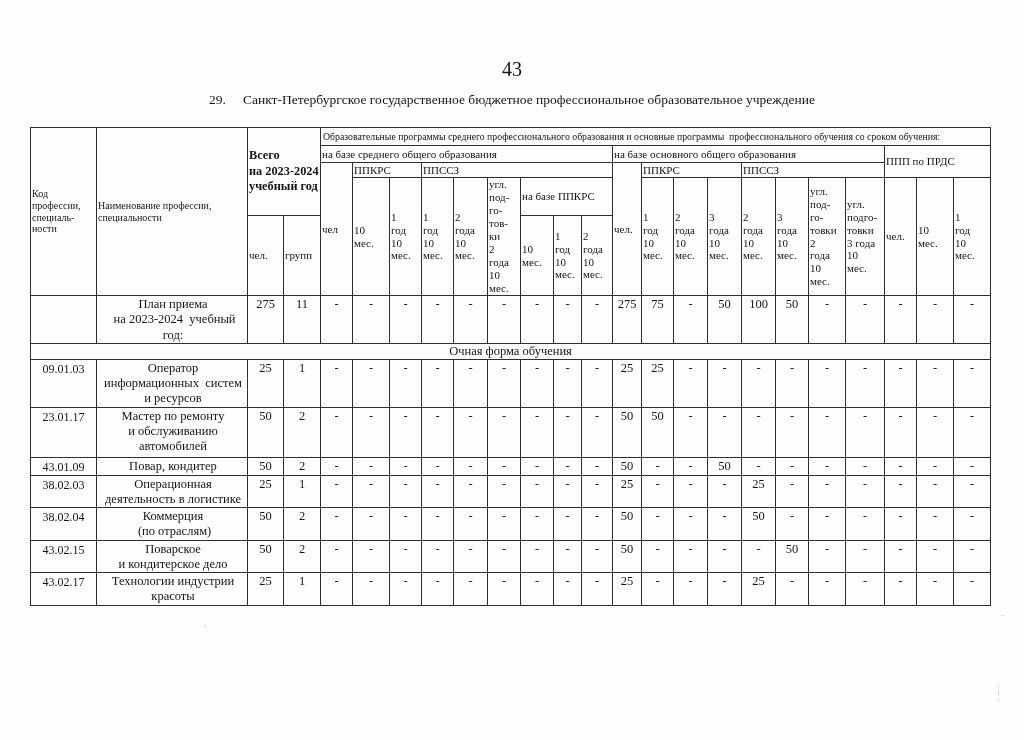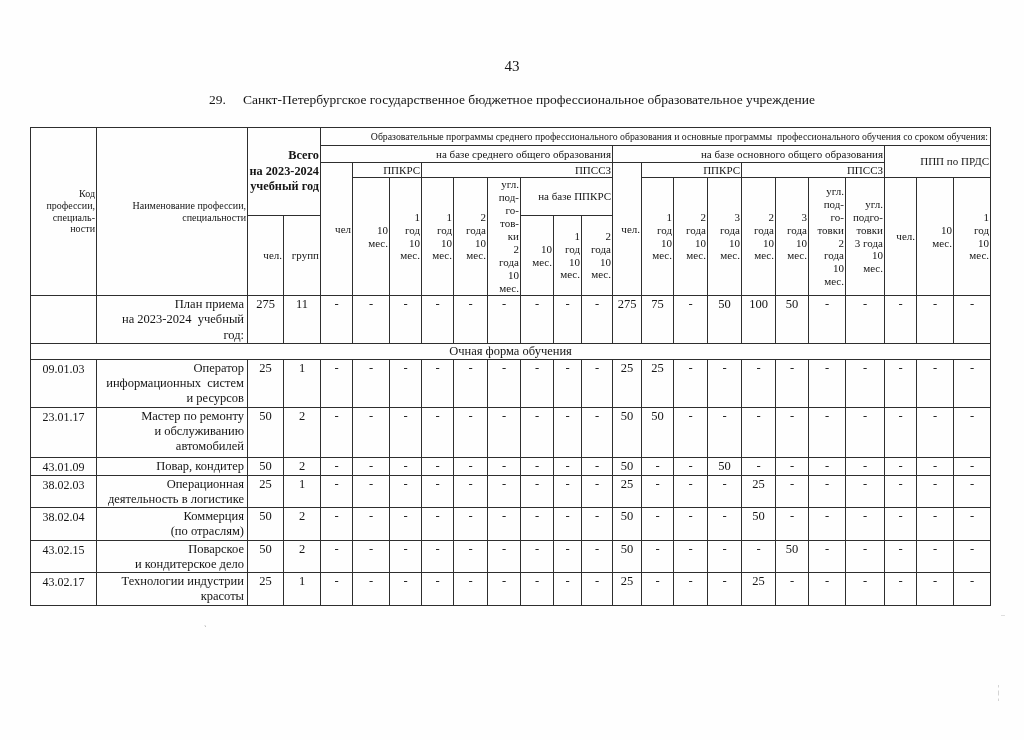--- a/index.html
+++ b/index.html
@@ -6,56 +6,56 @@
   body {
     width:1024px; height:740px;
     background:#fefefe;
     font-family:"Liberation Serif","DejaVu Serif",serif;
     color:#151515;
     position:relative;
     overflow:hidden;
   }
   .page-number {
     position:absolute; top:58px; left:0; width:100%;
-    text-align:center; font-size:15px;
+    text-align:center; font-size:20px;
   }
   .title-block {
     position:absolute; top:91px; left:0; width:100%;
     text-align:center; font-size:13.5px; line-height:1.3;
   }
   .title-line1 .item-no { margin-right:17px; }
   table.doc-table {
     position:absolute; left:30px; top:127px; width:960px;
     border-collapse:collapse; table-layout:fixed;
   }
   .doc-table td {
     border:1px solid #2e2e2e;
     overflow:hidden;
     box-sizing:border-box;
   }
   .hdr {
-    text-align:right; vertical-align:middle;
+    text-align:left; vertical-align:middle;
     font-size:11px; line-height:1.18;
     white-space:pre-wrap; padding:0 1px;
   }
   .programs-hdr { font-size:9.8px; padding:0 2px; }
   .group-hdr { font-size:11px; }
   .code-hdr, .name-hdr { font-size:10px; }
   .total-hdr { font-weight:bold; font-size:12.3px; line-height:1.3; }
   .sub-hdr { font-size:11px; }
   .value-cell {
     text-align:center; vertical-align:top;
     font-size:12.5px; padding:1px 0 0 0;
   }
   .code-cell {
     text-align:center; vertical-align:top;
     font-size:12px; padding:2px 1px 0 1px;
   }
   .name-cell {
-    text-align:right; vertical-align:top;
+    text-align:center; vertical-align:top;
     font-size:12.5px; line-height:1.22;
     padding:1px 3px 0 5px; white-space:pre-wrap;
   }
   .section-cell {
     text-align:center; vertical-align:middle;
     font-size:12.5px; padding:0;
   }
   .artifact { position:absolute; color:#9a9a9a; font-size:8px; line-height:1; }
 </style>
 </head>

